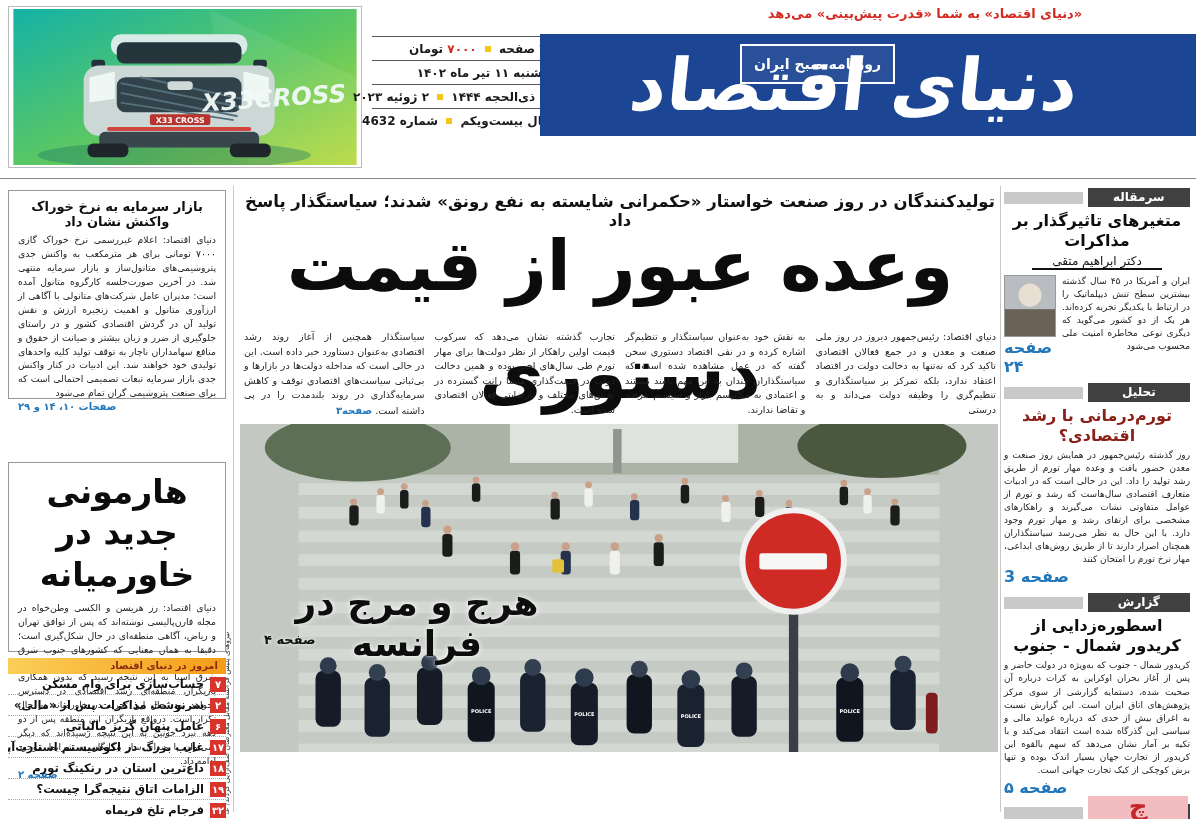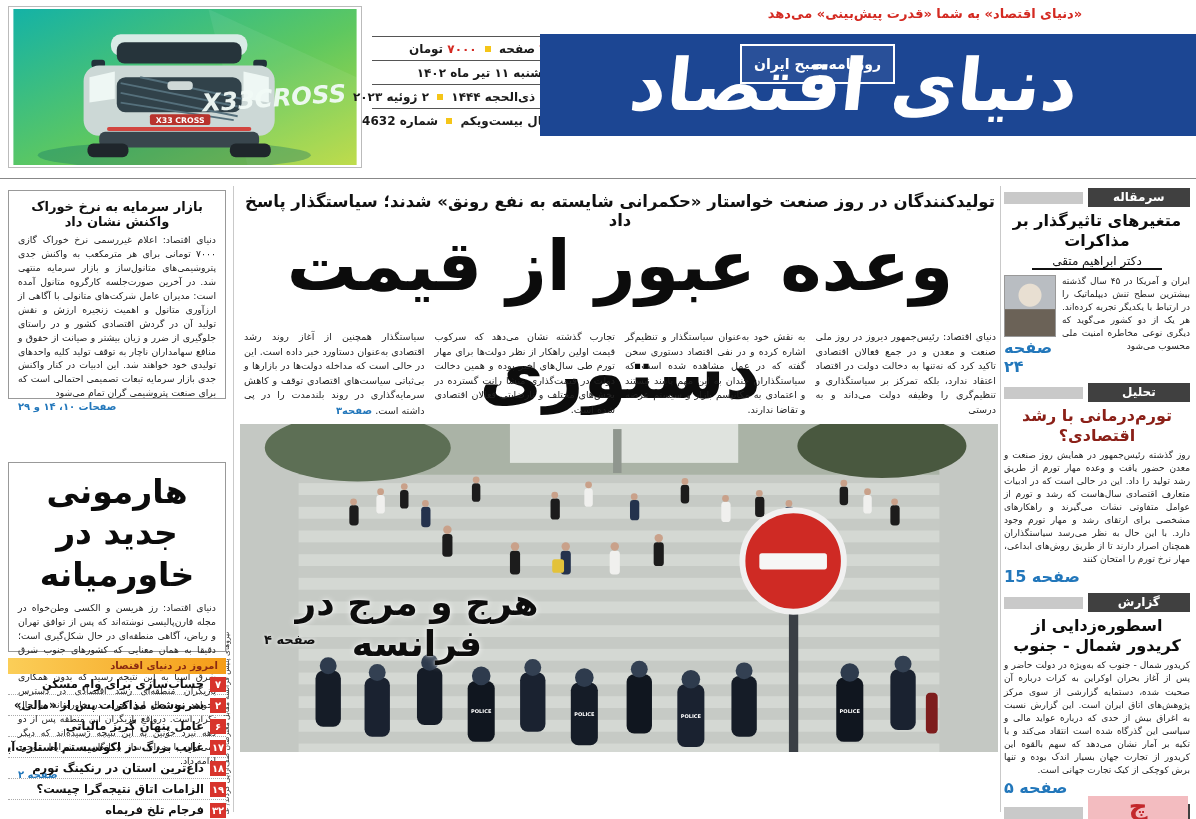--- a/index.html
+++ b/index.html
@@ -285,21 +285,21 @@
       </div>
     </div>
 
     <div class="sec">
       <div class="sec-head">
           <div class="sec-label">تحلیل</div>
           <div class="sec-graybar"></div>
         </div>
       <div class="sec-title red">تورم‌درمانی با رشد اقتصادی؟</div>
       <div class="sec-body">روز گذشته رئیس‌جمهور در همایش روز صنعت و معدن حضور یافت و وعده مهار تورم از طریق رشد تولید را داد. این در حالی است که در ادبیات متعارف اقتصادی سال‌هاست که رشد و تورم از عوامل متفاوتی نشات می‌گیرند و راهکارهای مشخصی برای ارتقای رشد و مهار تورم وجود دارد. با این حال به نظر می‌رسد سیاستگذاران همچنان اصرار دارند تا از طریق روش‌های ابداعی، مهار نرخ تورم را امتحان کنند</div>
-      <div class="sec-page">صفحه 15</div>
+      <div class="sec-page">صفحه 3</div>
     </div>
 
     <div class="sec">
       <div class="sec-head">
           <div class="sec-label">گزارش</div>
           <div class="sec-graybar"></div>
         </div>
       <div class="sec-title">اسطوره‌زدایی از کریدور شمال - جنوب</div>
       <div class="sec-body">کریدور شمال - جنوب که به‌ویژه در دولت حاضر و پس از آغاز بحران اوکراین به کرات درباره آن صحبت شده، دستمایه گزارشی از سوی مرکز پژوهش‌های اتاق ایران است. این گزارش نسبت به اغراق بیش از حدی که درباره عواید مالی و سیاسی این گذرگاه شده است انتقاد می‌کند و با تکیه بر آمار نشان می‌دهد که سهم بالقوه این کریدور از تجارت جهان بسیار اندک بوده و تنها برش کوچکی از کیک تجارت جهانی است.</div>
       <div class="sec-page">صفحه ۵</div>

